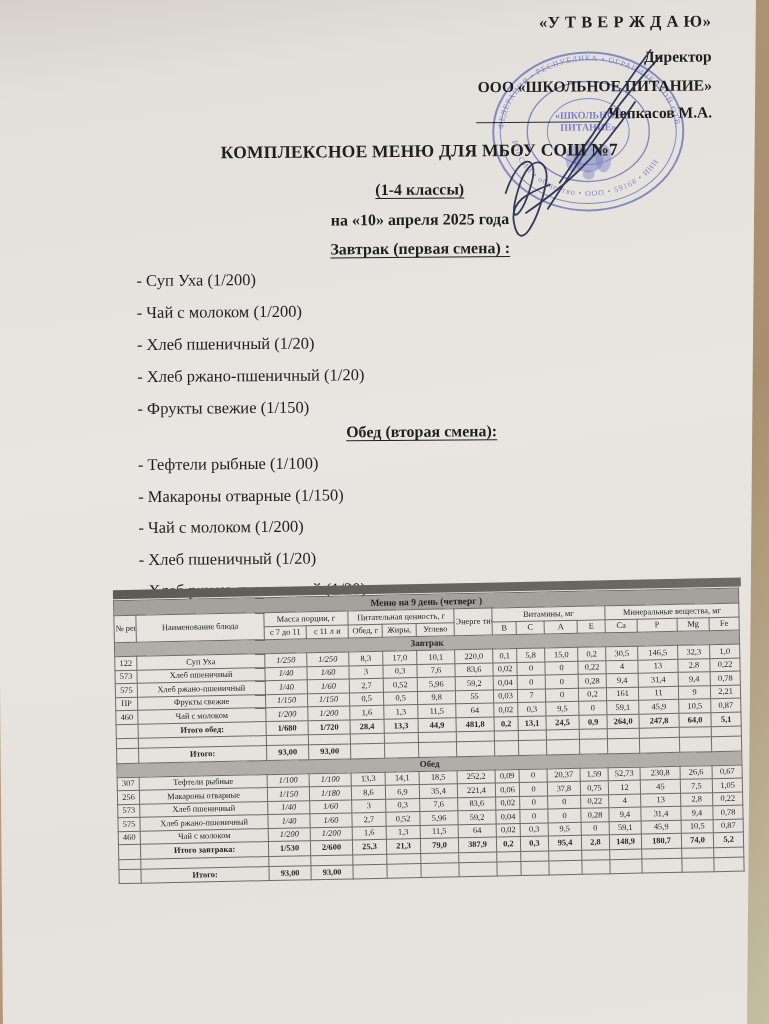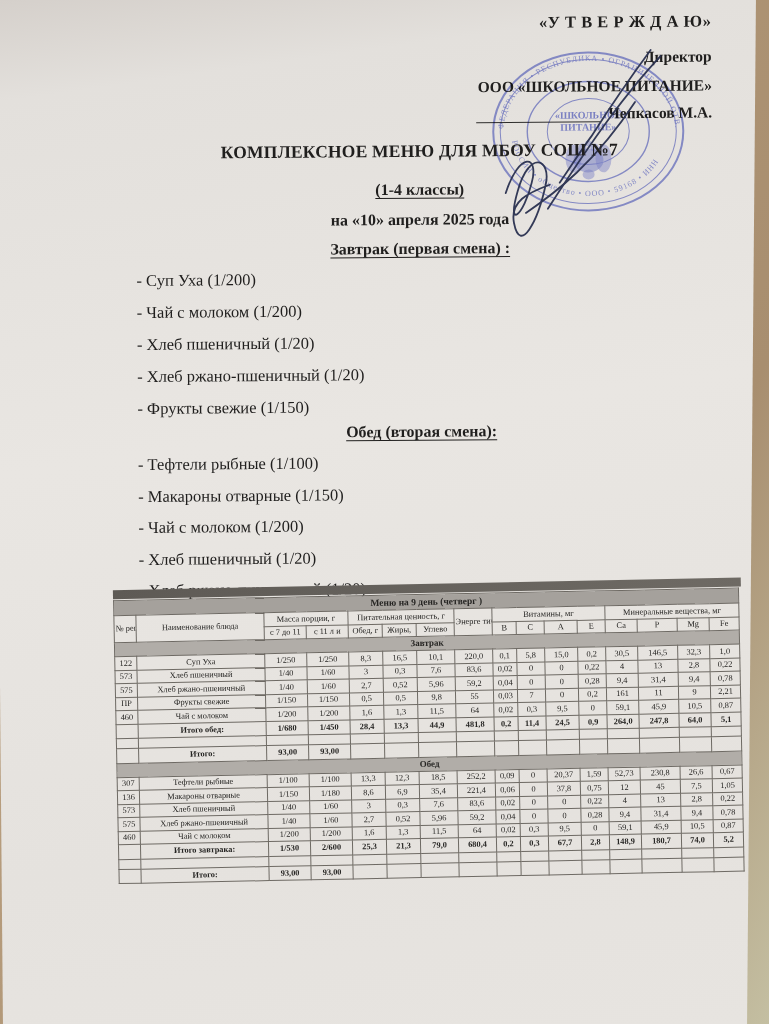--- a/index.html
+++ b/index.html
@@ -56,21 +56,21 @@
     border:1px solid #6e6a64;padding:0 1px;height:12.5px;
     text-align:center;vertical-align:middle;overflow:hidden;white-space:nowrap;
     font-size:8.4px;font-weight:normal;line-height:1.12;
   }
   tr.cap th{background:#a5a19c;font-weight:bold;font-size:9.5px;height:14px;}
   thead th.grp{font-size:8.4px;}
   th.pre{white-space:pre-line;font-size:8px;}
   tr.sec td{background:#b1ada8;font-weight:bold;font-size:9px;height:13px;}
   td.c-num{font-weight:bold;}
   td.c-dish{text-align:left;font-weight:bold;font-size:8.7px;padding-left:2px;}
-  td.c-mass{font-weight:bold;}
+  td.c-mass{font-weight:bold;font-style:italic;}
   td.c-label{text-align:right;font-weight:bold;padding-right:3px;}
   tr.subtotal td{font-weight:bold;height:13.5px;}
   tr.emptyrow td{height:9px;}
   tr.totalrow td{font-weight:bold;height:13.5px;}
 </style>
 </head>
 <body>
 
 <div class="paper"></div>
 
@@ -204,21 +204,21 @@
       <tbody id="menu-tbody">
           <tr class="sec">
             <td colspan="16">Завтрак</td>
           </tr>
           <tr>
             <td class="c-num">122</td>
             <td class="c-dish">Суп Уха</td>
             <td class="c-mass">1/250</td>
             <td class="c-mass">1/250</td>
             <td class="c-val">8,3</td>
-            <td class="c-val">16,5</td>
+            <td class="c-val">17,0</td>
             <td class="c-val">10,1</td>
             <td class="c-val">220,0</td>
             <td class="c-val">0,1</td>
             <td class="c-val">5,8</td>
             <td class="c-val">15,0</td>
             <td class="c-val">0,2</td>
             <td class="c-val">30,5</td>
             <td class="c-val">146,5</td>
             <td class="c-val">32,3</td>
             <td class="c-val">1,0</td>
@@ -292,27 +292,27 @@
             <td class="c-val">0</td>
             <td class="c-val">59,1</td>
             <td class="c-val">45,9</td>
             <td class="c-val">10,5</td>
             <td class="c-val">0,87</td>
           </tr>
           <tr class="subtotal">
             <td></td>
             <td class="c-label">Итого обед:</td>
             <td class="c-val">1/680</td>
-            <td class="c-val">1/450</td>
+            <td class="c-val">1/720</td>
             <td class="c-val">28,4</td>
             <td class="c-val">13,3</td>
             <td class="c-val">44,9</td>
             <td class="c-val">481,8</td>
             <td class="c-val">0,2</td>
-            <td class="c-val">11,4</td>
+            <td class="c-val">13,1</td>
             <td class="c-val">24,5</td>
             <td class="c-val">0,9</td>
             <td class="c-val">264,0</td>
             <td class="c-val">247,8</td>
             <td class="c-val">64,0</td>
             <td class="c-val">5,1</td>
           </tr>
           <tr class="emptyrow">
             <td></td>
             <td></td>
@@ -351,34 +351,34 @@
           </tr>
           <tr class="sec">
             <td colspan="16">Обед</td>
           </tr>
           <tr>
             <td class="c-num">307</td>
             <td class="c-dish">Тефтели рыбные</td>
             <td class="c-mass">1/100</td>
             <td class="c-mass">1/100</td>
             <td class="c-val">13,3</td>
-            <td class="c-val">12,3</td>
+            <td class="c-val">14,1</td>
             <td class="c-val">18,5</td>
             <td class="c-val">252,2</td>
             <td class="c-val">0,09</td>
             <td class="c-val">0</td>
             <td class="c-val">20,37</td>
             <td class="c-val">1,59</td>
             <td class="c-val">52,73</td>
             <td class="c-val">230,8</td>
             <td class="c-val">26,6</td>
             <td class="c-val">0,67</td>
           </tr>
           <tr>
-            <td class="c-num">136</td>
+            <td class="c-num">256</td>
             <td class="c-dish">Макароны отварные</td>
             <td class="c-mass">1/150</td>
             <td class="c-mass">1/180</td>
             <td class="c-val">8,6</td>
             <td class="c-val">6,9</td>
             <td class="c-val">35,4</td>
             <td class="c-val">221,4</td>
             <td class="c-val">0,06</td>
             <td class="c-val">0</td>
             <td class="c-val">37,8</td>
@@ -443,24 +443,24 @@
             <td class="c-val">0,87</td>
           </tr>
           <tr class="subtotal">
             <td></td>
             <td class="c-label">Итого завтрака:</td>
             <td class="c-val">1/530</td>
             <td class="c-val">2/600</td>
             <td class="c-val">25,3</td>
             <td class="c-val">21,3</td>
             <td class="c-val">79,0</td>
-            <td class="c-val">680,4</td>
+            <td class="c-val">387,9</td>
             <td class="c-val">0,2</td>
             <td class="c-val">0,3</td>
-            <td class="c-val">67,7</td>
+            <td class="c-val">95,4</td>
             <td class="c-val">2,8</td>
             <td class="c-val">148,9</td>
             <td class="c-val">180,7</td>
             <td class="c-val">74,0</td>
             <td class="c-val">5,2</td>
           </tr>
           <tr class="emptyrow">
             <td></td>
             <td></td>
             <td></td>

